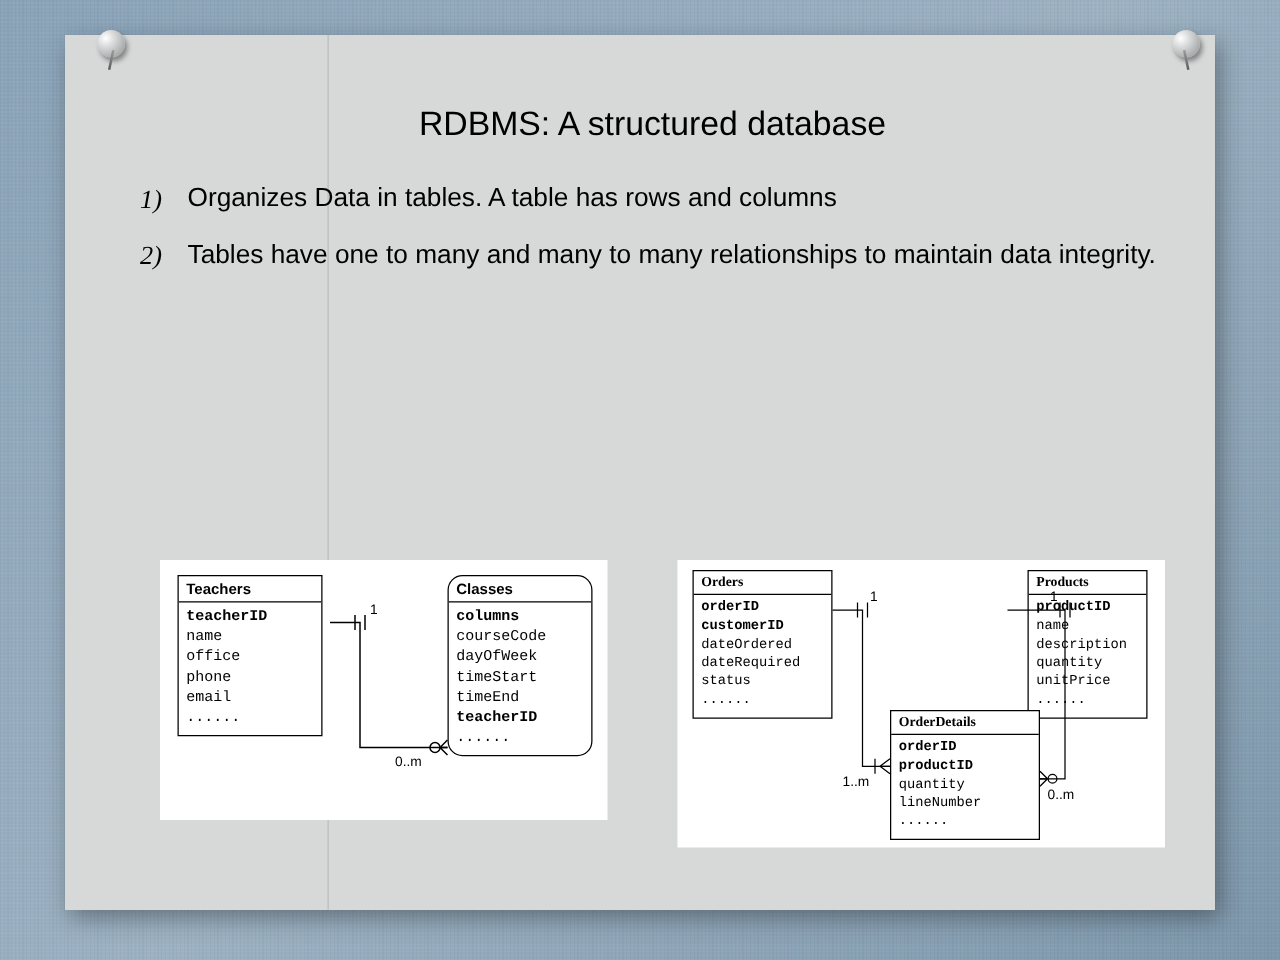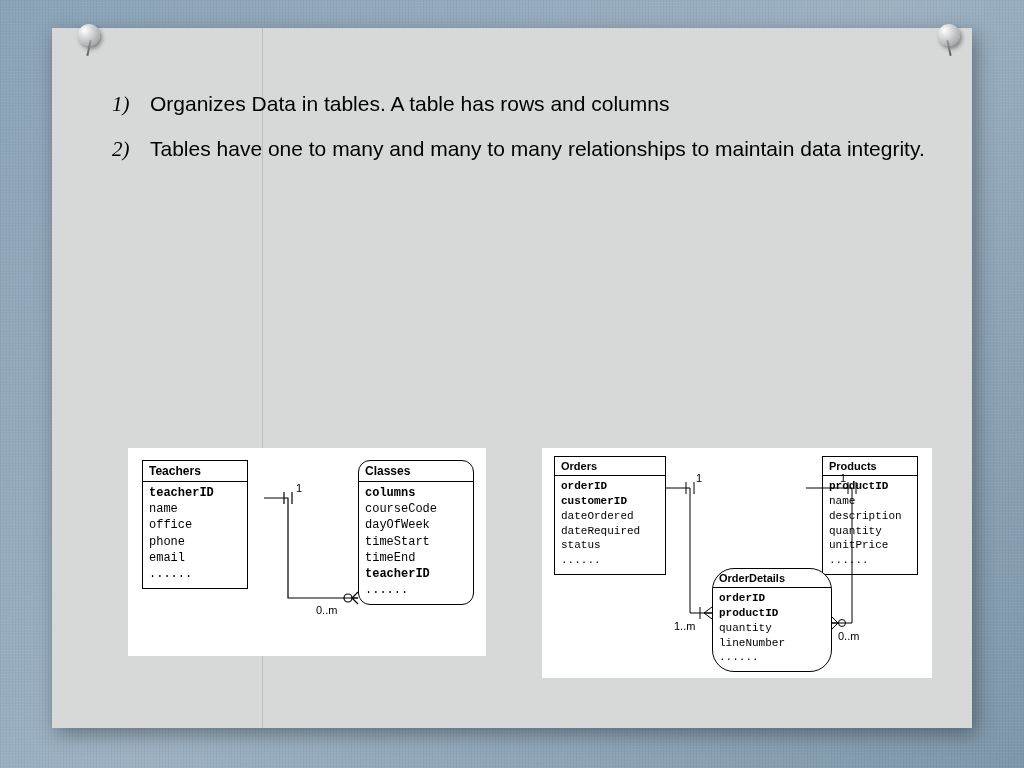--- a/index.html
+++ b/index.html
@@ -64,46 +64,47 @@
   .entity{
     position:absolute; border:1.2px solid #000; background:#fff;
     font-family:"Courier New",monospace; font-size:12px;
   }
   .entity .hdr{
     border-bottom:1.2px solid #000; padding:3px 6px; font-weight:bold;
     font-family:"Segoe UI",sans-serif;
   }
   .entity .body{ padding:3px 6px 6px 6px; line-height:1.35; white-space:pre; }
   
-  .tTeachers{ left:14px; top:12px; width:106px; }
+  .tTeachers{ left:14px; top:12px; width:116px; }
   .tClasses{ left:230px; top:12px; width:116px;border-radius:12px; }
   
   .tOrders{ left:12px; top:8px; width:112px; }
   .tProducts{ right:14px; top:8px; width:96px; }
-  .tOrderDetails{ left:170px; top:120px; width:120px;border-radius:22px; }
+  .tOrderDetails{ left:170px; top:120px; width:120px; }
   svg.conn{ position:absolute; inset:0; width:100%; height:100%; pointer-events:none; }
   .cardlbl{ position:absolute; font-size:11px; font-family:"Segoe UI",sans-serif; }
-  .right .entity .hdr{ font-size:11px; }
+  .right .entity .hdr{ font-size:11px;font-family:Liberation Serif, serif; }
   .right .entity .body{ font-size:11px; }
 </style>
 </head>
 <body>
 
 <div class="slide">
   <div class="vline"></div>
   <div class="pin left">
       <div class="head"></div>
       <div class="point"></div>
     </div>
   <div class="pin right">
       <div class="head"></div>
       <div class="point"></div>
     </div>
 
   <div class="content">
+    <div class="title">RDBMS: A structured database</div>
     <ol class="points">
       <li>Organizes Data in tables. A table has rows and columns</li>
       <li>Tables have one to many and many to many relationships to maintain data integrity.</li>
     </ol>
   </div>
 
   <div class="diagrams">
 
     <div class="dbox left">
       <div class="entity tTeachers">

